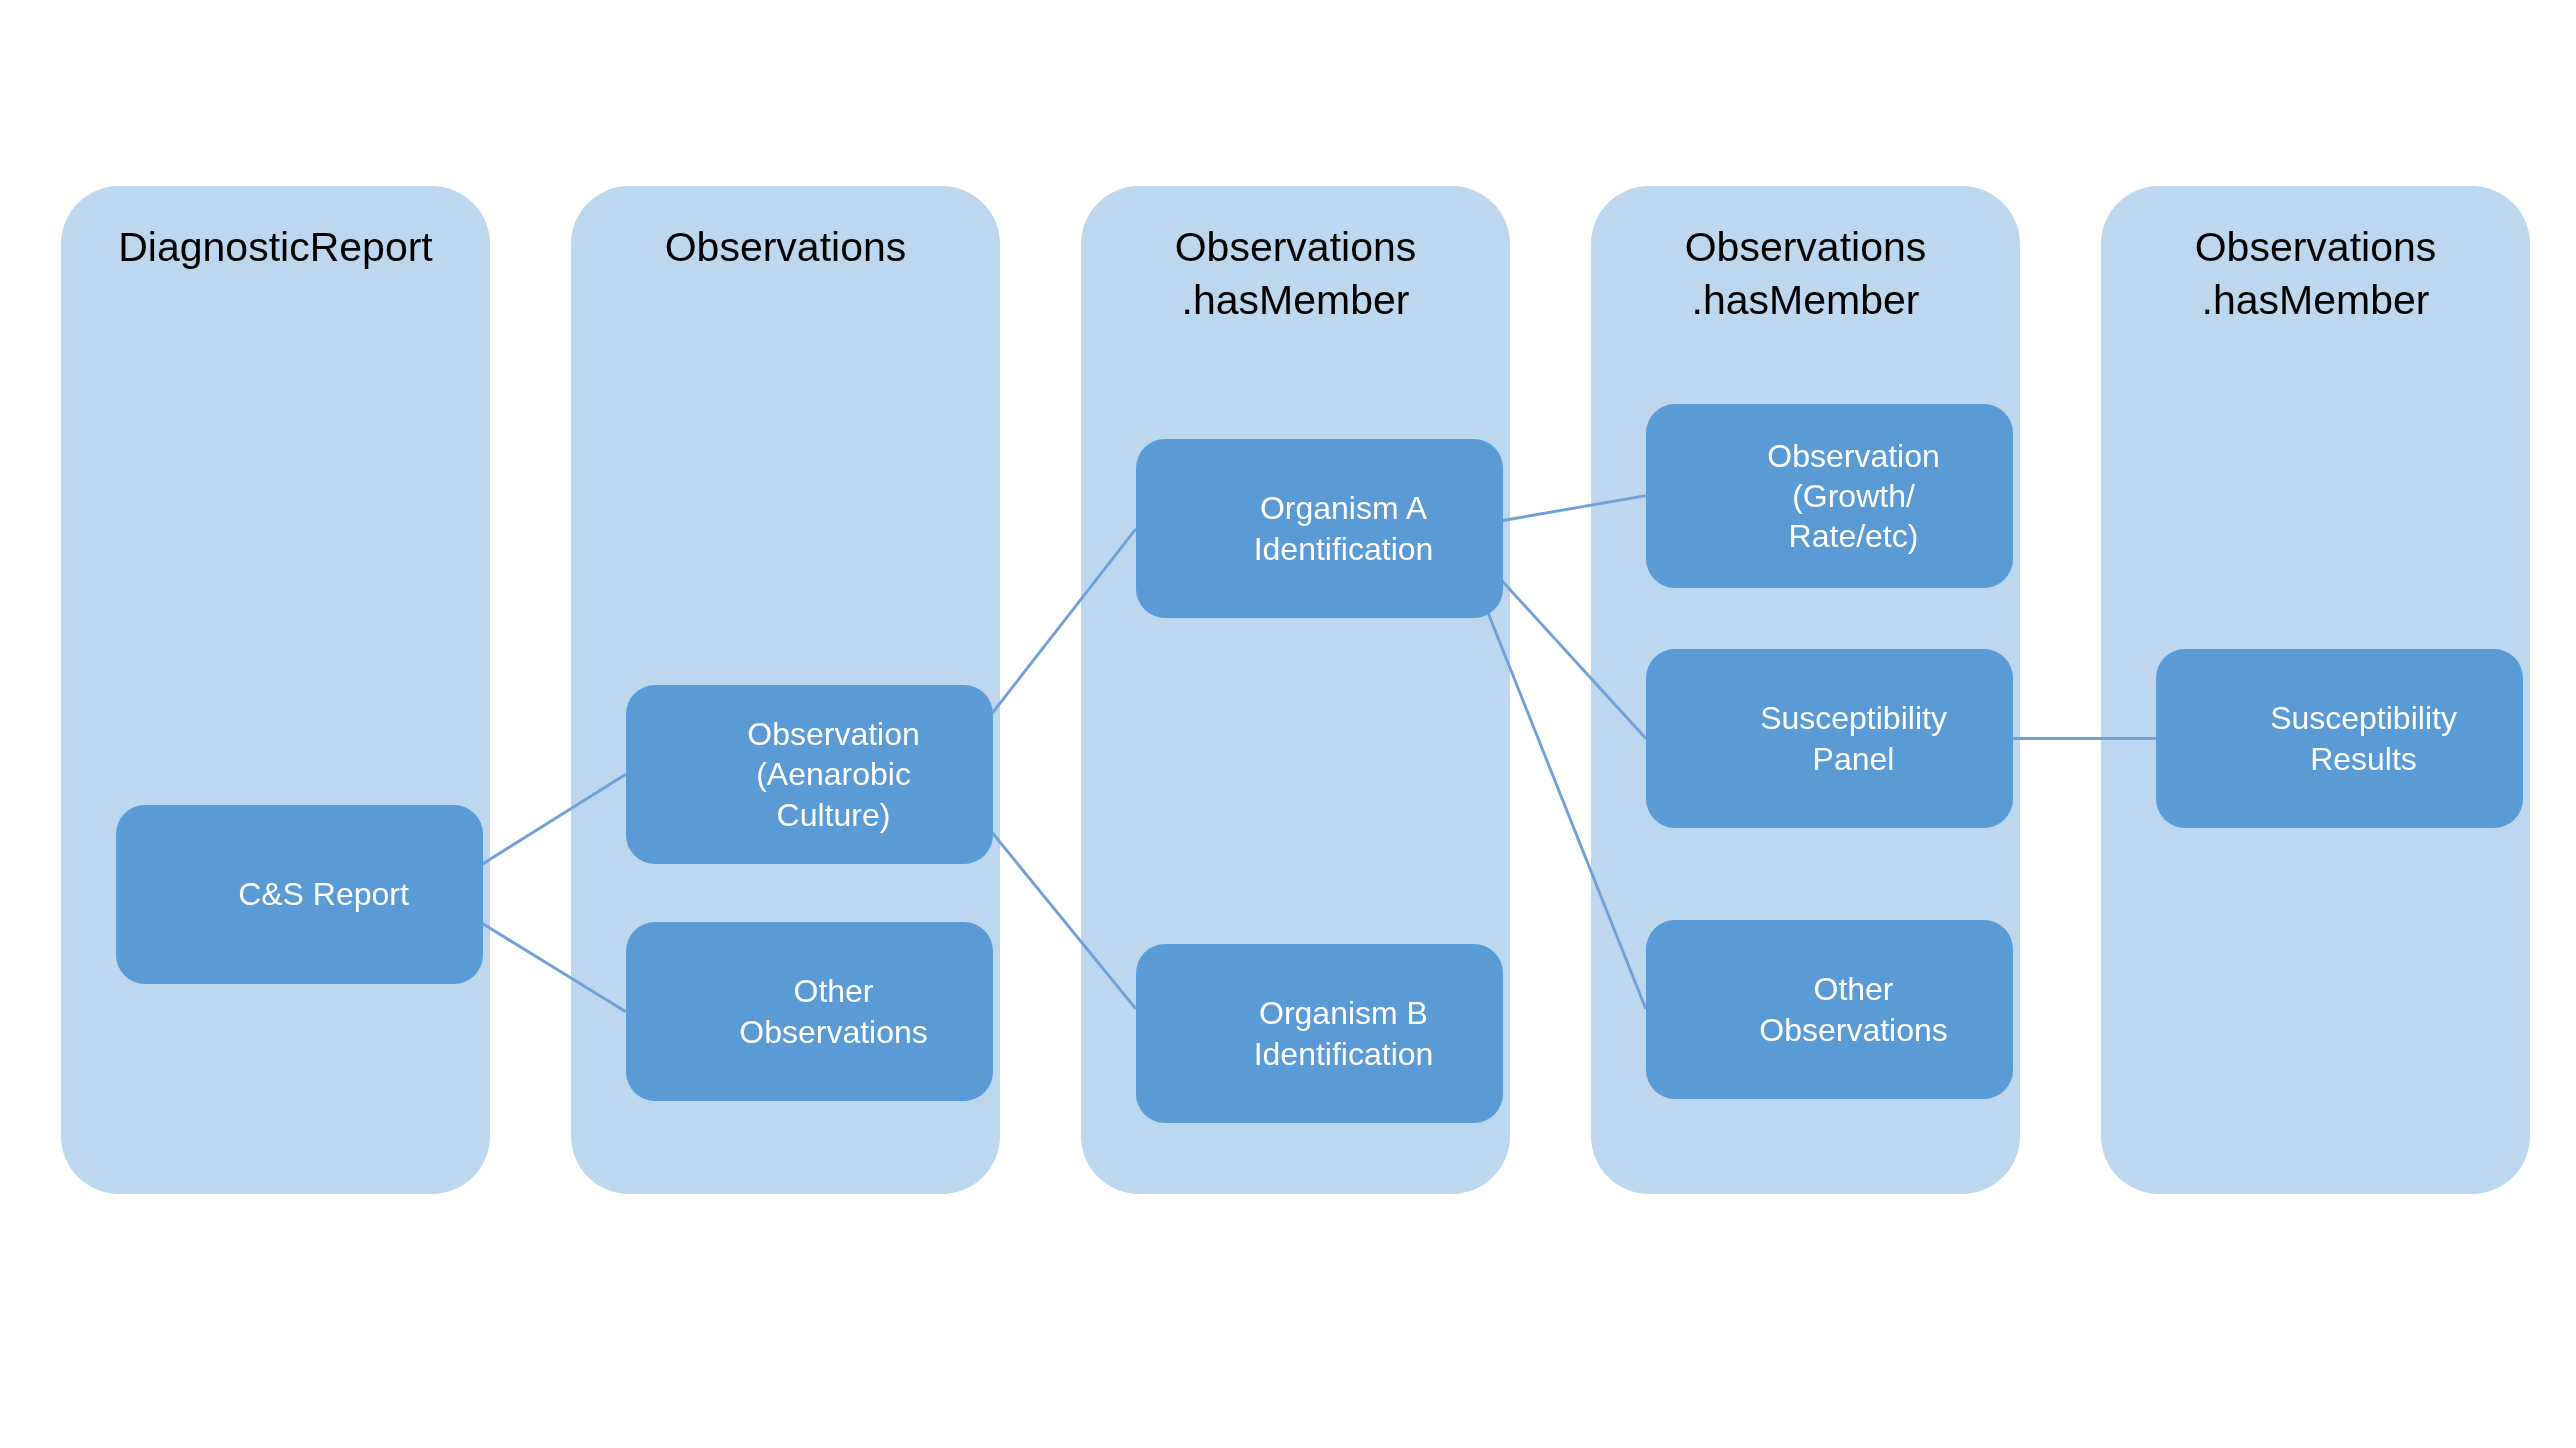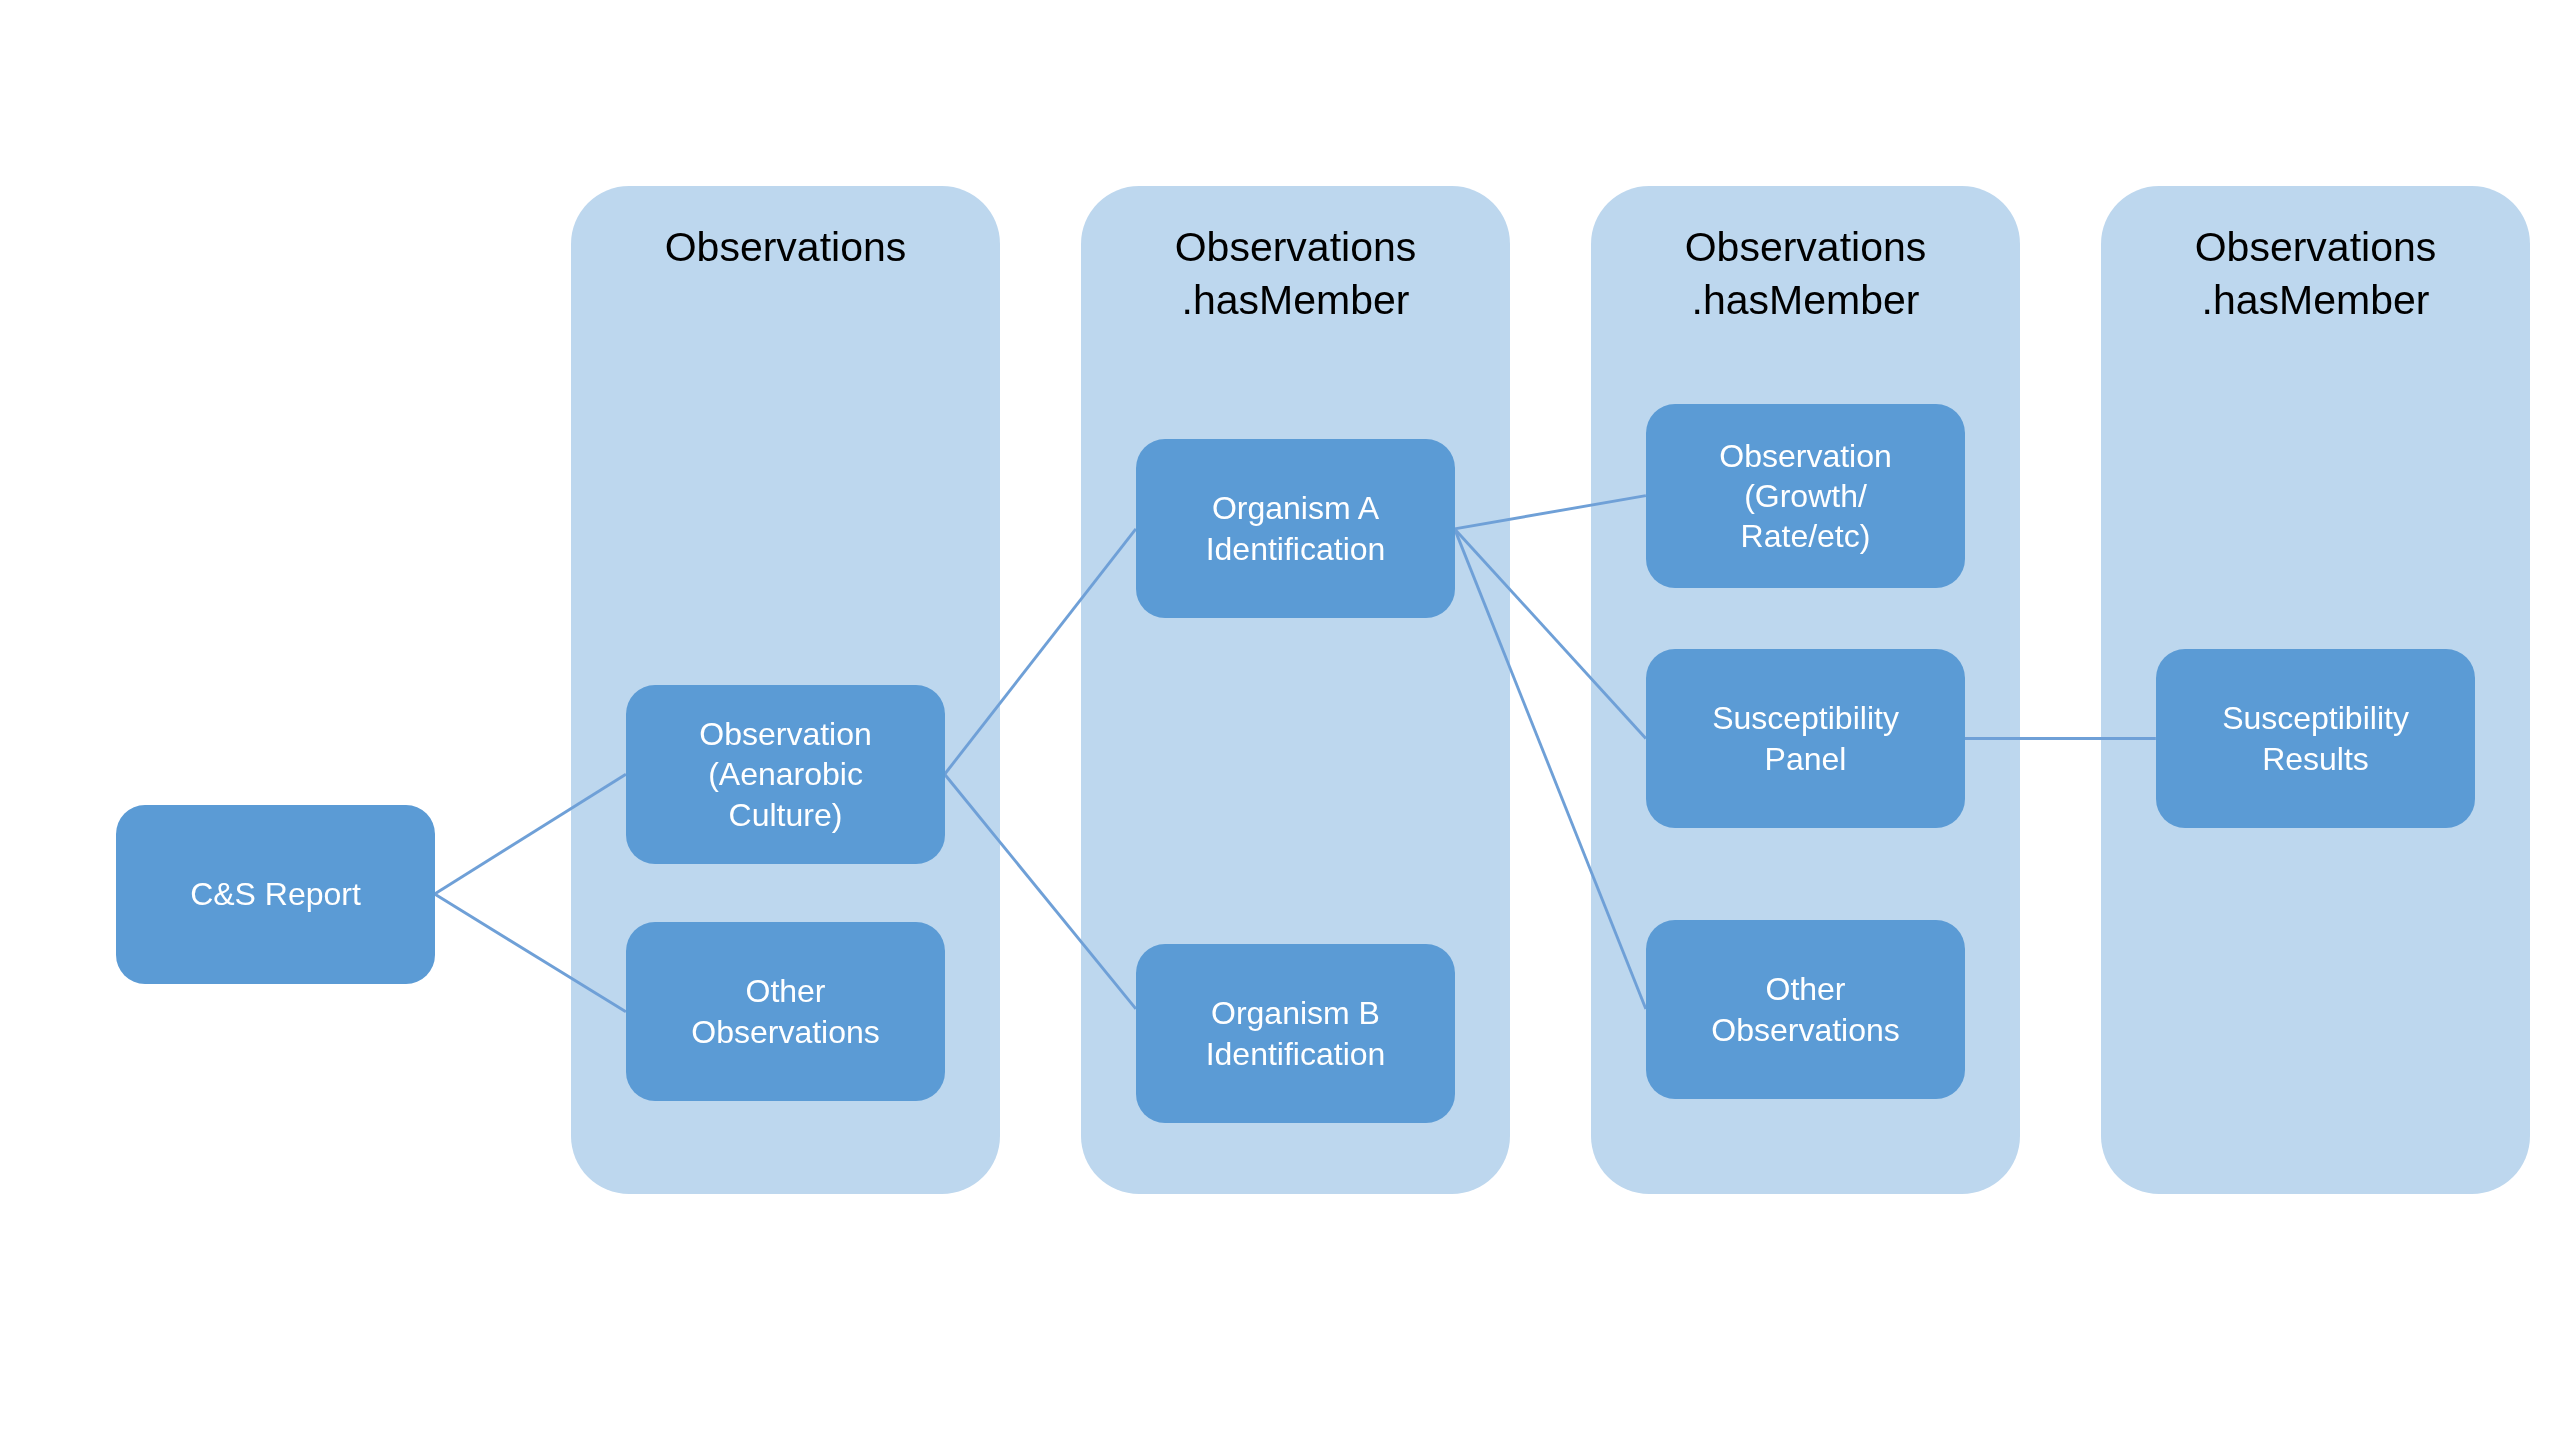--- a/index.html
+++ b/index.html
@@ -46,36 +46,43 @@
     background: var(--node-bg, #5B9BD5);
     border-radius: 29px;
     color: var(--node-text, #ffffff);
     display: flex;
     align-items: center;
     justify-content: center;
     text-align: center;
     font-size: 32px;
     line-height: 1.26;
     white-space: pre-line;
+    padding-left: 48px;
   }
   .n-cs-report     { left: 116px;  top: 805px; }
   .n-obs-aenarobic { left: 626px;  top: 685px; }
   .n-other-obs-2   { left: 626px;  top: 922px; }
   .n-organism-a    { left: 1136px; top: 439px; }
   .n-organism-b    { left: 1136px; top: 920px; margin-top: 24px; }
   .n-obs-growth    { left: 1646px; top: 404px; height: 184px; }
   .n-susc-panel    { left: 1646px; top: 649px; }
   .n-other-obs-4   { left: 1646px; top: 920px; }
   .n-susc-results  { left: 2156px; top: 649px; }
 </style>
 </head>
 <body>
 
 <div class="canvas">
 
+  <div class="pillar p1">
+    <div class="pillar-title">
+      <div>DiagnosticReport</div>
+      <div></div>
+    </div>
+  </div>
 
   <div class="pillar p2">
     <div class="pillar-title">
       <div>Observations</div>
       <div></div>
     </div>
   </div>
 
   <div class="pillar p3">
     <div class="pillar-title">

